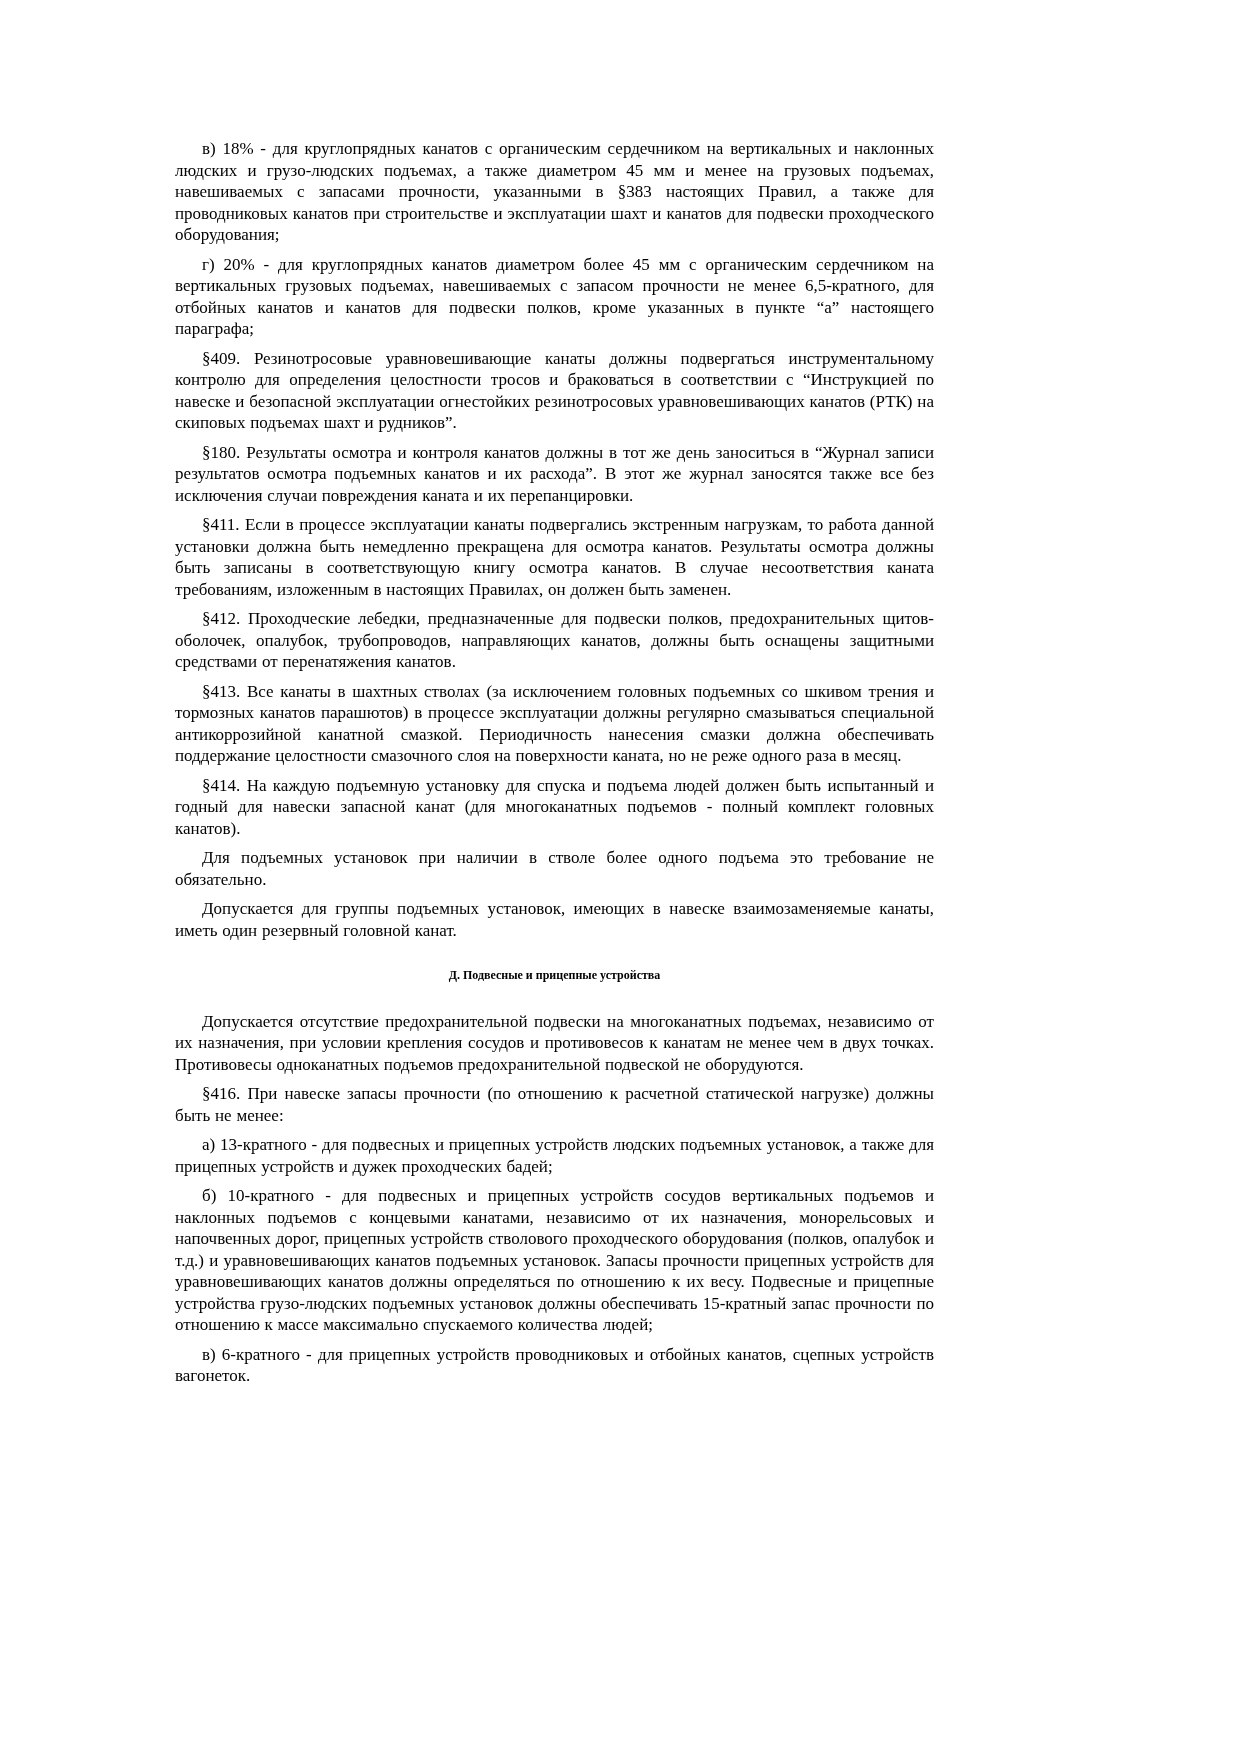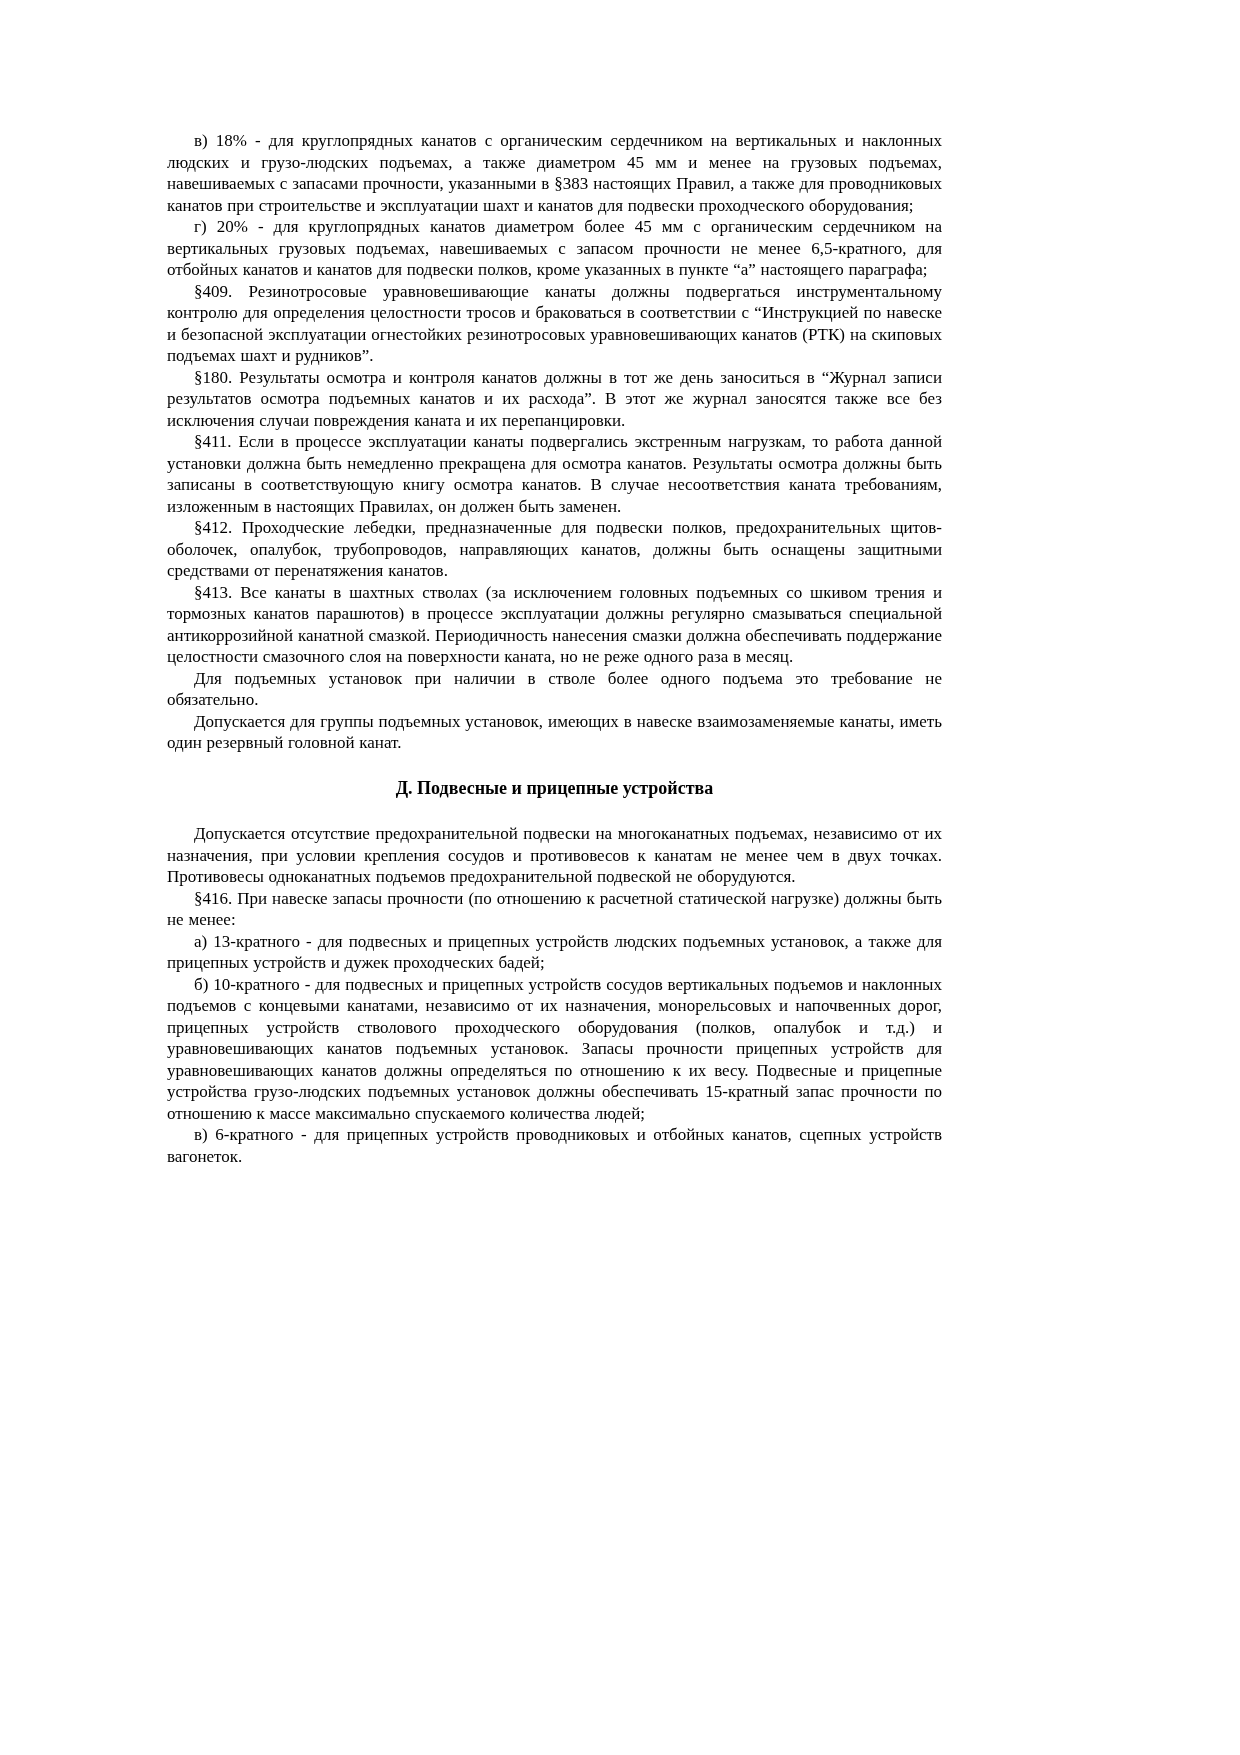--- a/index.html
+++ b/index.html
@@ -13,45 +13,46 @@
     min-height: 1755px;
     box-sizing: border-box;
     background: #ffffff;
     padding: 130px 298px 60px 167px;
     font-family: "Liberation Serif", "DejaVu Serif", serif;
     font-size: 17px;
     line-height: 21.5px;
     color: #000000;
   }
   .para {
-    margin: 0;
+    margin: 8px;
     text-align: justify;
     text-indent: 27px;
     word-spacing: 0.5px;
   }
   .heading {
     margin: 24px 0 24px 0;
     text-align: center;
     text-indent: 0;
-    font-size: 18px;
+    font-size: 12px;
     font-weight: bold;
     line-height: 21.5px;
   }
 </style>
 </head>
 <body>
 
 <div class="page">
   <p class="para">в) 18% - для круглопрядных канатов с органическим сердечником на вертикальных и наклонных людских и грузо-людских подъемах, а также диаметром 45 мм и менее на грузовых подъемах, навешиваемых с запасами прочности, указанными в §383 настоящих Правил, а также для проводниковых канатов при строительстве и эксплуатации шахт и канатов для подвески проходческого оборудования;</p>
   <p class="para">г) 20% - для круглопрядных канатов диаметром более 45 мм с органическим сердечником на вертикальных грузовых подъемах, навешиваемых с запасом прочности не менее 6,5-кратного, для отбойных канатов и канатов для подвески полков, кроме указанных в пункте “а” настоящего параграфа;</p>
   <p class="para">§409. Резинотросовые уравновешивающие канаты должны подвергаться инструментальному контролю для определения целостности тросов и браковаться в соответствии с “Инструкцией по навеске и безопасной эксплуатации огнестойких резинотросовых уравновешивающих канатов (РТК) на скиповых подъемах шахт и рудников”.</p>
   <p class="para">§180. Результаты осмотра и контроля канатов должны в тот же день заноситься в “Журнал записи результатов осмотра подъемных канатов и их расхода”. В этот же журнал заносятся также все без исключения случаи повреждения каната и их перепанцировки.</p>
   <p class="para">§411. Если в процессе эксплуатации канаты подвергались экстренным нагрузкам, то работа данной установки должна быть немедленно прекращена для осмотра канатов. Результаты осмотра должны быть записаны в соответствующую книгу осмотра канатов. В случае несоответствия каната требованиям, изложенным в настоящих Правилах, он должен быть заменен.</p>
   <p class="para">§412. Проходческие лебедки, предназначенные для подвески полков, предохранительных щитов-оболочек, опалубок, трубопроводов, направляющих канатов, должны быть оснащены защитными средствами от перенатяжения канатов.</p>
   <p class="para">§413. Все канаты в шахтных стволах (за исключением головных подъемных со шкивом трения и тормозных канатов парашютов) в процессе эксплуатации должны регулярно смазываться специальной антикоррозийной канатной смазкой. Периодичность нанесения смазки должна обеспечивать поддержание целостности смазочного слоя на поверхности каната, но не реже одного раза в месяц.</p>
+  <p class="para">§414. На каждую подъемную установку для спуска и подъема людей должен быть испытанный и годный для навески запасной канат (для многоканатных подъемов - полный комплект головных канатов).</p>
   <p class="para">Для подъемных установок при наличии в стволе более одного подъема это требование не обязательно.</p>
   <p class="para">Допускается для группы подъемных установок, имеющих в навеске взаимозаменяемые канаты, иметь один резервный головной канат.</p>
   <h2 class="heading">Д. Подвесные и прицепные устройства</h2>
   <p class="para">Допускается отсутствие предохранительной подвески на многоканатных подъемах, независимо от их назначения, при условии крепления сосудов и противовесов к канатам не менее чем в двух точках. Противовесы одноканатных подъемов предохранительной подвеской не оборудуются.</p>
   <p class="para">§416. При навеске запасы прочности (по отношению к расчетной статической нагрузке) должны быть не менее:</p>
   <p class="para">а) 13-кратного - для подвесных и прицепных устройств людских подъемных установок, а также для прицепных устройств и дужек проходческих бадей;</p>
   <p class="para">б) 10-кратного - для подвесных и прицепных устройств сосудов вертикальных подъемов и наклонных подъемов с концевыми канатами, независимо от их назначения, монорельсовых и напочвенных дорог, прицепных устройств стволового проходческого оборудования (полков, опалубок и т.д.) и уравновешивающих канатов подъемных установок. Запасы прочности прицепных устройств для уравновешивающих канатов должны определяться по отношению к их весу. Подвесные и прицепные устройства грузо-людских подъемных установок должны обеспечивать 15-кратный запас прочности по отношению к массе максимально спускаемого количества людей;</p>
   <p class="para">в) 6-кратного - для прицепных устройств проводниковых и отбойных канатов, сцепных устройств вагонеток.</p>
 </div>
 

